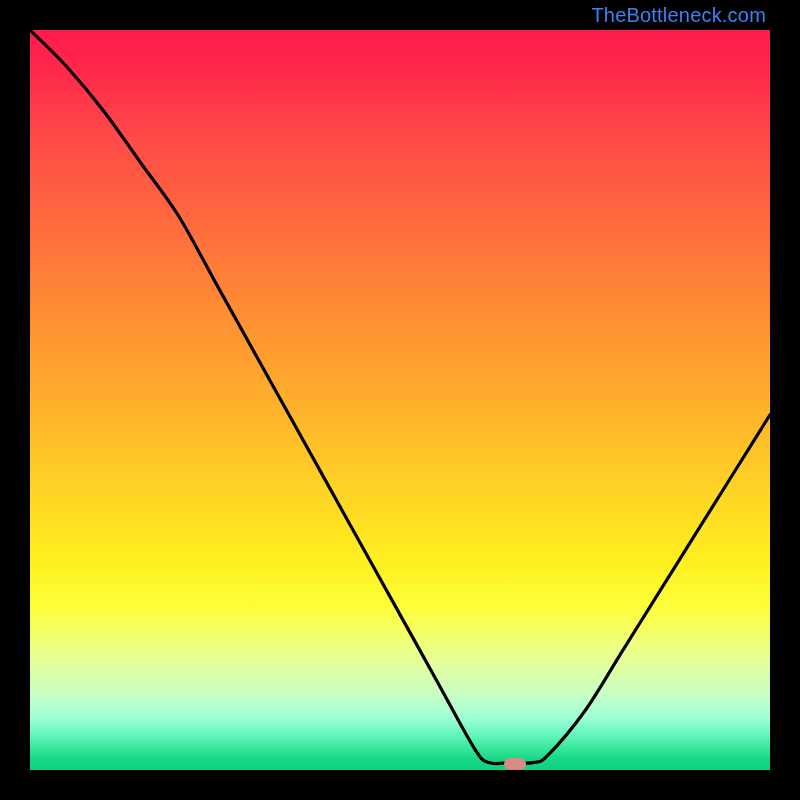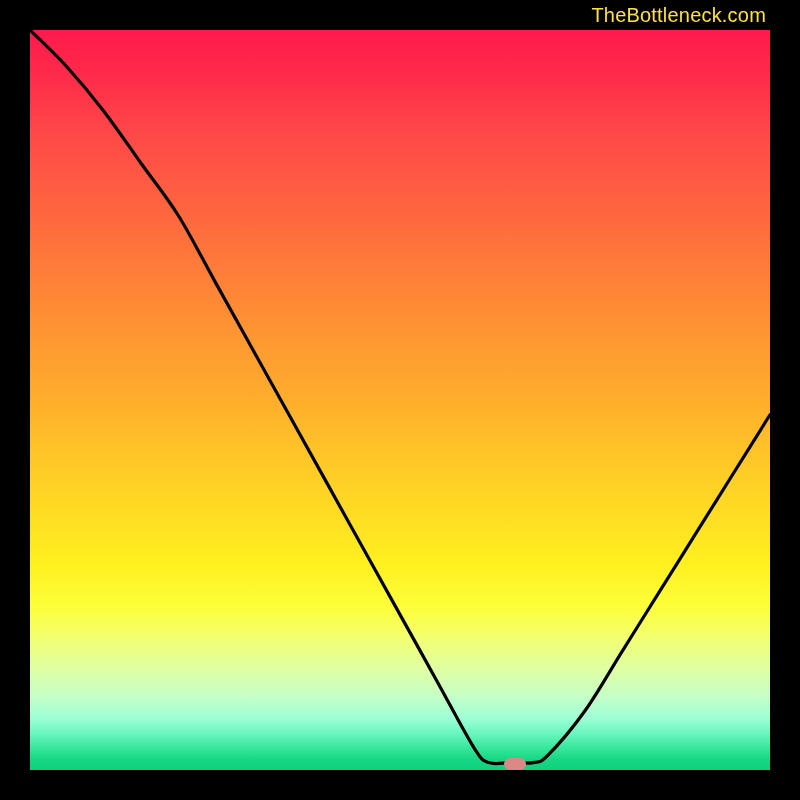--- a/index.html
+++ b/index.html
@@ -62,21 +62,21 @@
     border-radius: 6px;
     background: #d98a87;
     transform: translate(-50%, -50%);
   }
   .watermark {
     position: absolute;
     top: 4px;
     right: 34px;
     font-family: Arial, Helvetica, sans-serif;
     font-size: 20px;
-    color: #fde047;
+    color: #3b82f6;
     letter-spacing: 0.2px;
   }
 </style>
 </head>
 <body>
 
 <div class="frame">
 
   <div class="watermark">TheBottleneck.com</div>
 

